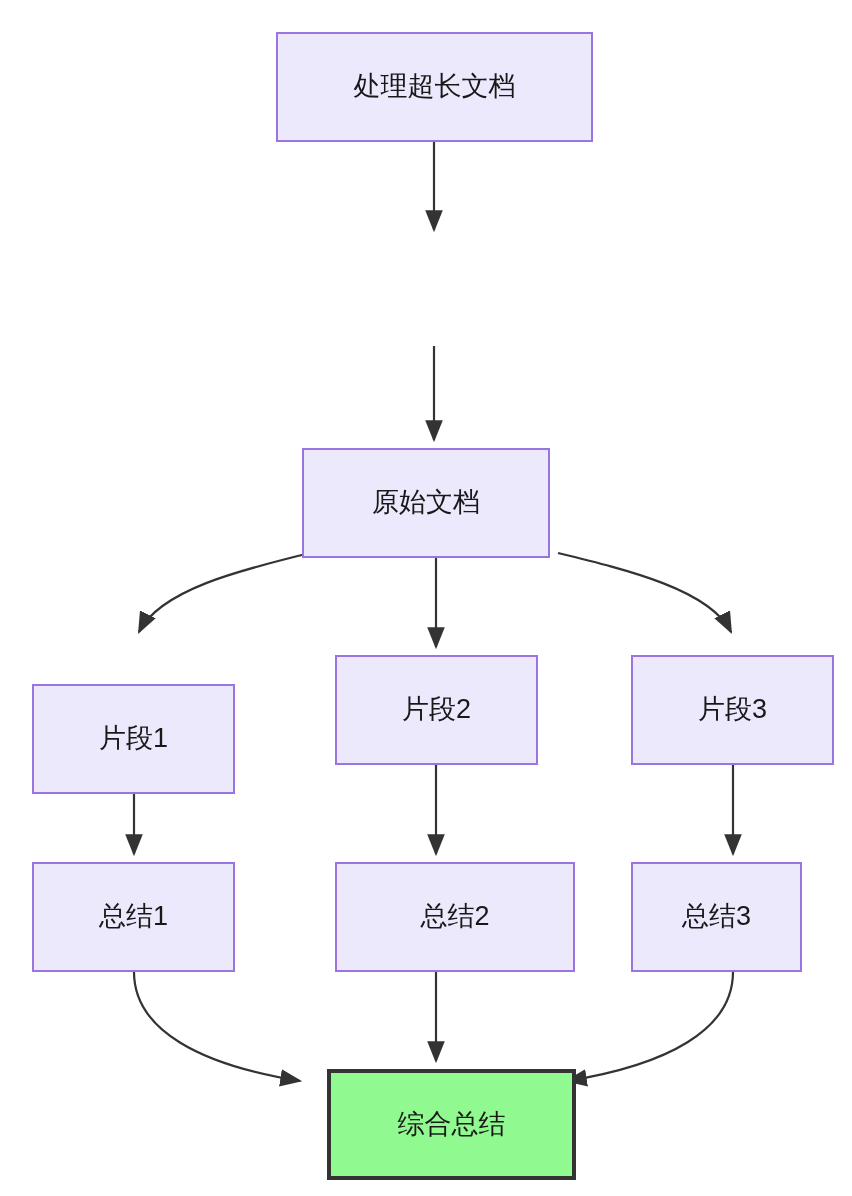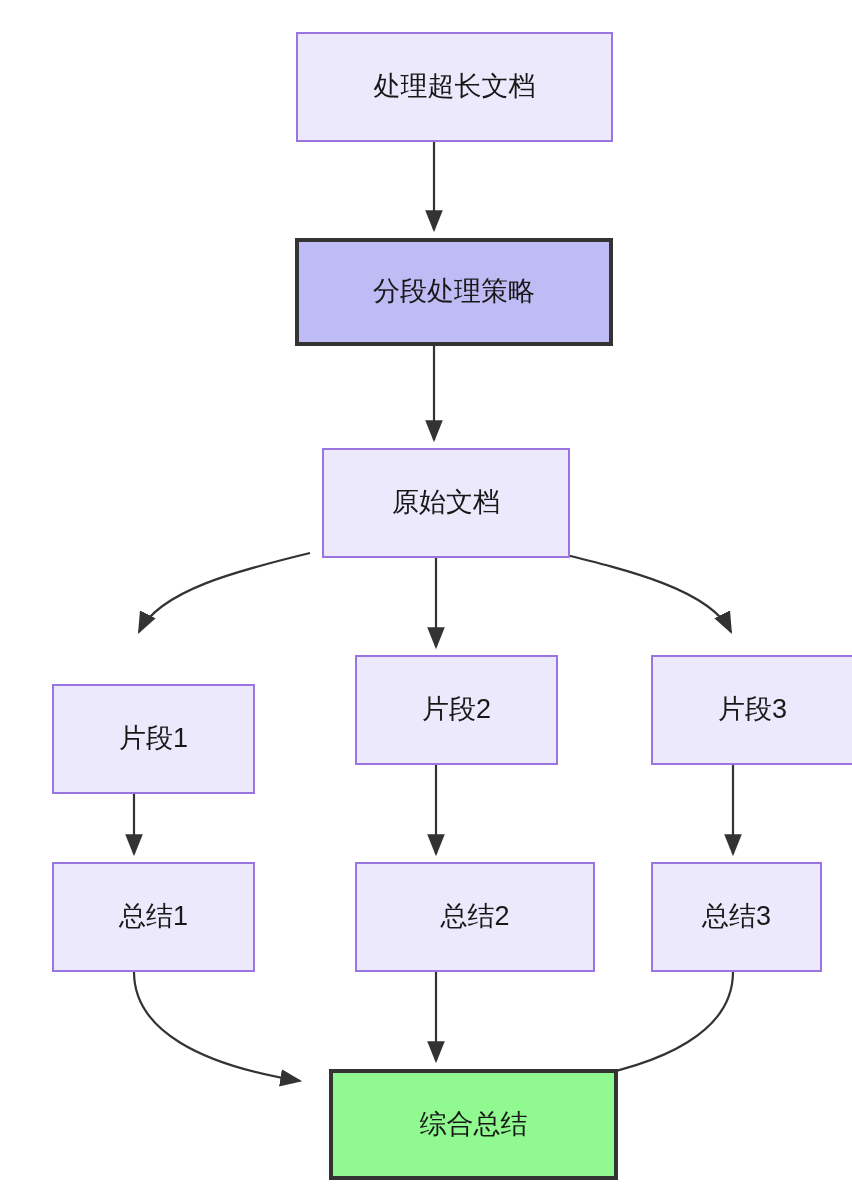--- a/index.html
+++ b/index.html
@@ -27,21 +27,20 @@
   .node {
     position: absolute;
     box-sizing: border-box;
     display: flex;
     align-items: center;
     justify-content: center;
     text-align: center;
     line-height: 1.25;
     color: #181818;
     z-index: 2;
-    margin-left: 20px;
   }
   .node-default {
     background: #ece9fc;
     border: 2px solid #9a74e0;
     font-size: 27px;
   }
   .node-strategy {
     background: #bfbcf5;
     border: 4px solid #333333;
     font-size: 27px;
@@ -89,23 +88,20 @@
 
     <path d="M436,972 L436,1061" fill="none" stroke="#333333" stroke-width="2.2" marker-end="url(#arrowhead)"></path>
 
     <path d="M733,972 C733,1030 667,1065 567,1081" fill="none" stroke="#333333" stroke-width="2.2" marker-end="url(#arrowhead)"></path>
   </svg>
 
   <div class="node node-default" style="left:276px; top:32px; width:317px; height:110px;">
     <span class="node-label">处理超长文档</span>
   </div>
 
-  <div class="node node-strategy" style="left:275px; top:238px; width:318px; height:108px;">
-    <span class="node-label">分段处理策略</span>
-  </div>
 
   <div class="node node-default" style="left:302px; top:448px; width:248px; height:110px;">
     <span class="node-label">原始文档</span>
   </div>
 
   <div class="node node-default" style="left:32px; top:684px; width:203px; height:110px;">
     <span class="node-label">片段1</span>
   </div>
 
   <div class="node node-default" style="left:335px; top:655px; width:203px; height:110px;">
@@ -121,17 +117,17 @@
   </div>
 
   <div class="node node-default" style="left:335px; top:862px; width:240px; height:110px;">
     <span class="node-label">总结2</span>
   </div>
 
   <div class="node node-default" style="left:631px; top:862px; width:171px; height:110px;">
     <span class="node-label">总结3</span>
   </div>
 
-  <div class="node node-final" style="left:309px; top:1069px; width:289px; height:111px;">
+  <div class="node node-final" style="left:327px; top:1069px; width:249px; height:111px;">
     <span class="node-label">综合总结</span>
   </div>
 
 </div>
 
 </body></html>

